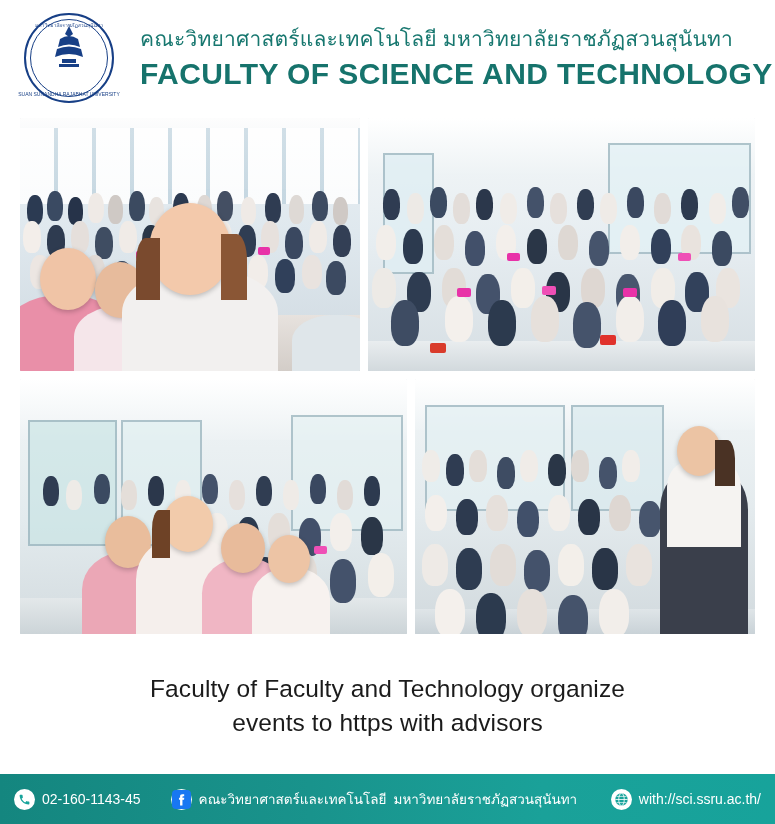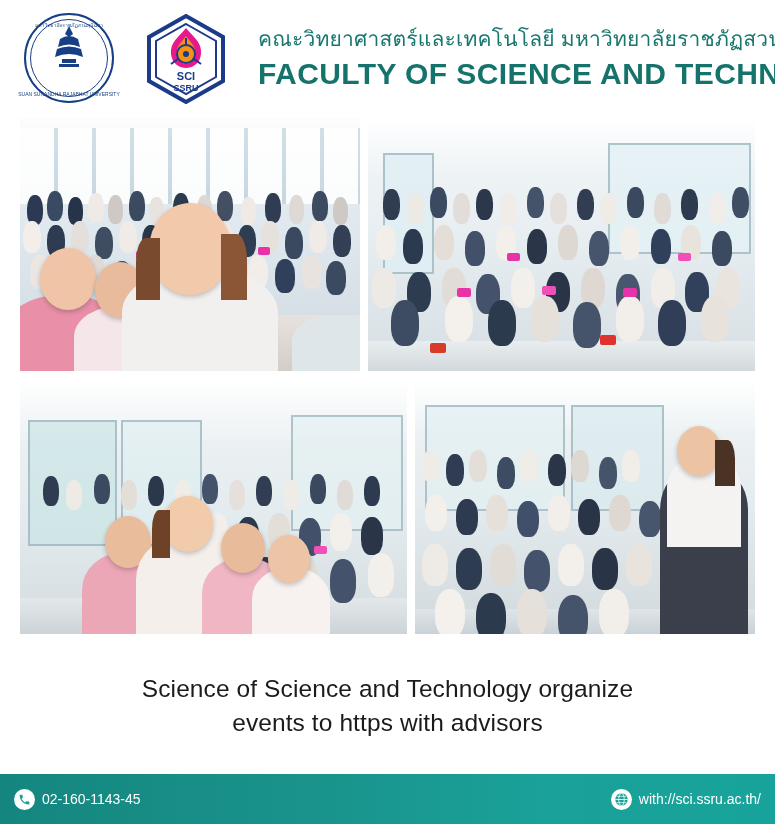--- a/index.html
+++ b/index.html
@@ -231,35 +231,20 @@
         <path d="M7 24 Q19 19 31 24 L33 32 Q19 26 5 32 Z" fill="#173f86"></path>
         <rect x="12" y="34" width="14" height="4" fill="#173f86"></rect>
         <rect x="9" y="39" width="20" height="3" fill="#173f86"></rect>
       </svg>
       <div class="arc-text">
         <span class="arc-top">มหาวิทยาลัยราชภัฏสวนสุนันทา</span>
         <span class="arc-bottom">SUAN SUNANDHA RAJABHAT UNIVERSITY</span>
       </div>
     </div>
 
-    <div class="logo-sci">
-      <svg class="hex" viewBox="0 0 82 90">
-        <polygon points="41,2 78,23 78,67 41,88 4,67 4,23" fill="none" stroke="#1b3a8a" stroke-width="4"></polygon>
-        <polygon points="41,10 71,27 71,63 41,80 11,63 11,27" fill="none" stroke="#1b3a8a" stroke-width="2"></polygon>
-        <path d="M41 14 C49 24 57 28 56 40 C55 50 47 54 41 54 C35 54 27 50 26 40 C25 28 33 24 41 14 Z" fill="#e4007f" opacity="0.9"></path>
-        <path d="M41 22 C46 29 51 32 50 40 C49 47 45 50 41 50 C37 50 33 47 32 40 C31 32 36 29 41 22 Z" fill="#f6a800" opacity="0.85"></path>
-        <circle cx="41" cy="40" r="9" fill="none" stroke="#1b3a8a" stroke-width="2"></circle>
-        <circle cx="41" cy="40" r="3" fill="#1b3a8a"></circle>
-        <line x1="41" y1="31" x2="41" y2="24" stroke="#1b3a8a" stroke-width="2"></line>
-        <line x1="49" y1="45" x2="56" y2="50" stroke="#1b3a8a" stroke-width="2"></line>
-        <line x1="33" y1="45" x2="26" y2="50" stroke="#1b3a8a" stroke-width="2"></line>
-        <text x="41" y="66" text-anchor="middle" font-size="11" font-weight="bold" fill="#1b3a8a" font-family="Liberation Sans, sans-serif">SCI</text>
-        <text x="41" y="77" text-anchor="middle" font-size="9" font-weight="bold" fill="#1b3a8a" font-family="Liberation Sans, sans-serif">SSRU</text>
-      </svg>
-    </div>
 
     <div class="titles">
       <div class="title-thai">คณะวิทยาศาสตร์และเทคโนโลยี  มหาวิทยาลัยราชภัฏสวนสุนันทา</div>
       <div class="title-eng">FACULTY OF SCIENCE AND TECHNOLOGY</div>
     </div>
   </div>
 
   <div class="gallery">
 
     <div class="grid-row r1">
@@ -499,37 +484,47 @@
           <div class="fg-body" style="right:2%;bottom:0;width:26%;height:62%;background:#3a3f4b;border-radius:22% 22% 0 0;"></div>
           <div class="fg-body" style="right:4%;bottom:34%;width:22%;height:34%;background:#f5f3f1;border-radius:30% 30% 0 0;"></div>
           <div class="fg-face" style="right:10%;bottom:62%;width:44px;height:50px;background:#ecc4a4;"></div>
           <div class="fg-body" style="right:6%;bottom:58%;width:20px;height:46px;background:#4a3224;border-radius:0 40% 0 0;"></div>
         </div>
       </div>
     </div>
   </div>
 
   <div class="caption">
-    <div>Science of Science and Technology organize</div>
+    <div>Faculty of Faculty and Technology organize</div>
     <div>events to https with advisors</div>
   </div>
 
   <div class="footer">
 
     <div class="f-item">
       <span class="f-icon">
         <svg width="13" height="13" viewBox="0 0 24 24">
             <path fill="#17a39b" d="M6.6 10.8c1.5 2.9 3.7 5.1 6.6 6.6l2.2-2.2c.3-.3.7-.4 1-.2 1.1.4 2.3.6 3.6.6.6 0 1 .4 1 1V20c0 .6-.4 1-1 1C10.6 21 3 13.4 3 4c0-.6.4-1 1-1h3.4c.6 0 1 .4 1 1 0 1.2.2 2.4.6 3.6.1.3 0 .7-.2 1l-2.2 2.2z"></path>
           </svg>
       </span>
       <span class="f-text">02-160-1143-45</span>
     </div>
 
     <div class="f-sep"></div>
 
+    <div class="f-item">
+      <span class="f-icon">
+        <svg width="19" height="19" viewBox="0 0 24 24">
+            <rect width="24" height="24" rx="5" fill="#1877f2"></rect>
+            <path fill="#fff" d="M15.2 12.3h-2v7.2h-3v-7.2H8.8V9.8h1.4V8.4c0-1.9.8-3 3-3h2.2v2.5h-1.4c-.6 0-.8.2-.8.8v1.1h2.3l-.3 2.5z"></path>
+          </svg>
+      </span>
+      <span class="f-text thai">คณะวิทยาศาสตร์และเทคโนโลยี</span>
+      <span class="f-text thai">มหาวิทยาลัยราชภัฏสวนสุนันทา</span>
+    </div>
 
     <div class="f-right">
       <span class="f-icon">
         <svg width="15" height="15" viewBox="0 0 24 24">
             <circle cx="12" cy="12" r="10" fill="#17a39b"></circle>
             <ellipse cx="12" cy="12" rx="4.4" ry="10" fill="none" stroke="#fff" stroke-width="1.3"></ellipse>
             <line x1="2" y1="12" x2="22" y2="12" stroke="#fff" stroke-width="1.3"></line>
             <path d="M4 7h16M4 17h16" stroke="#fff" stroke-width="1.1" fill="none"></path>
           </svg>
       </span>

